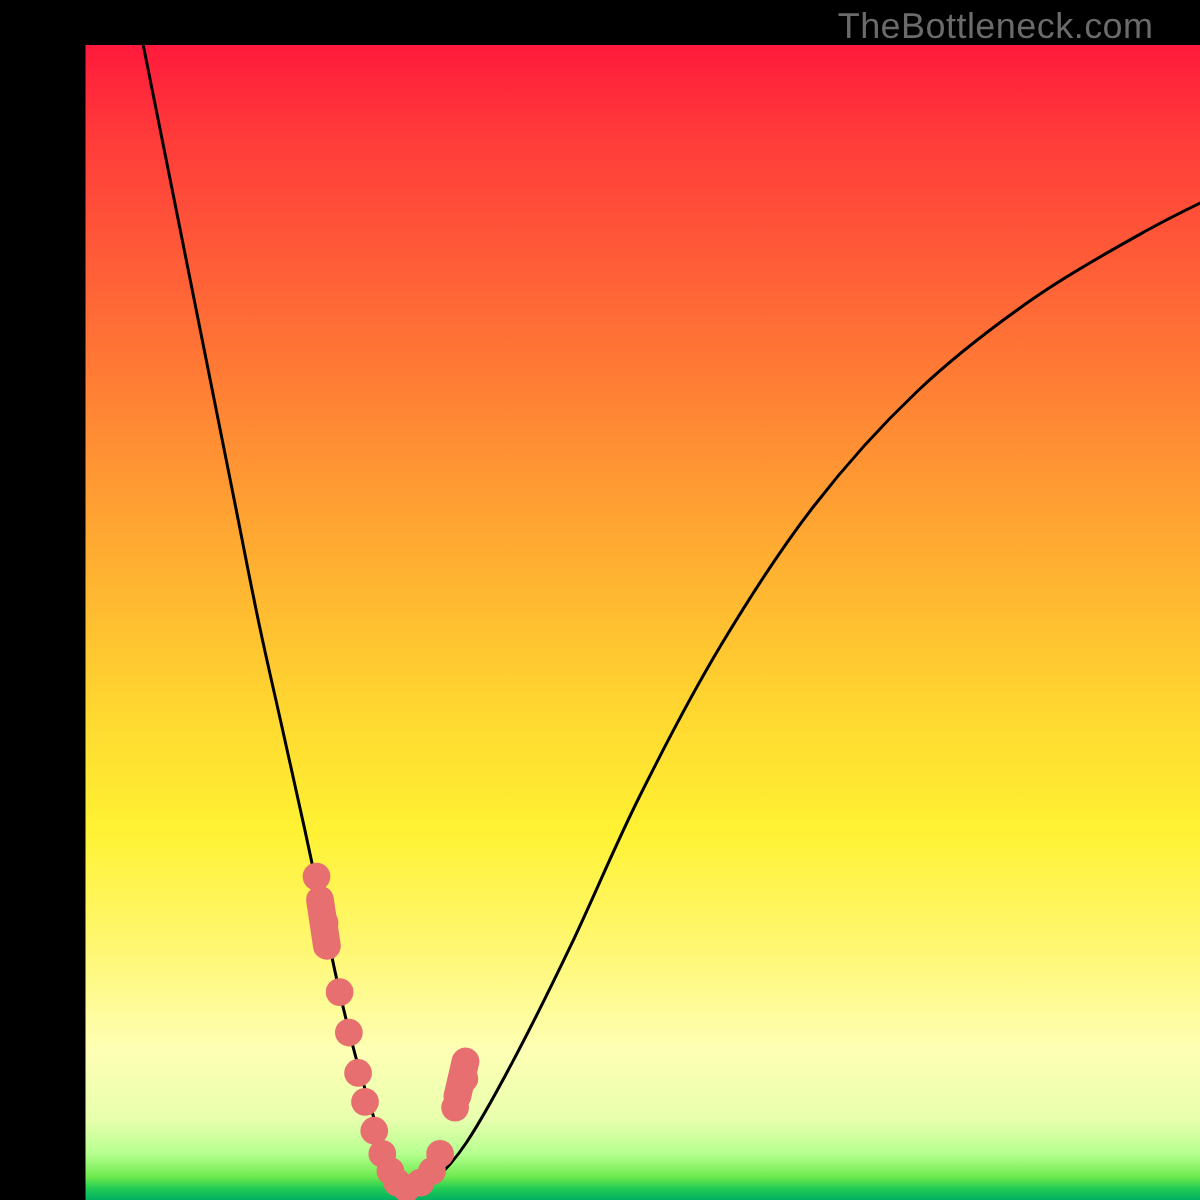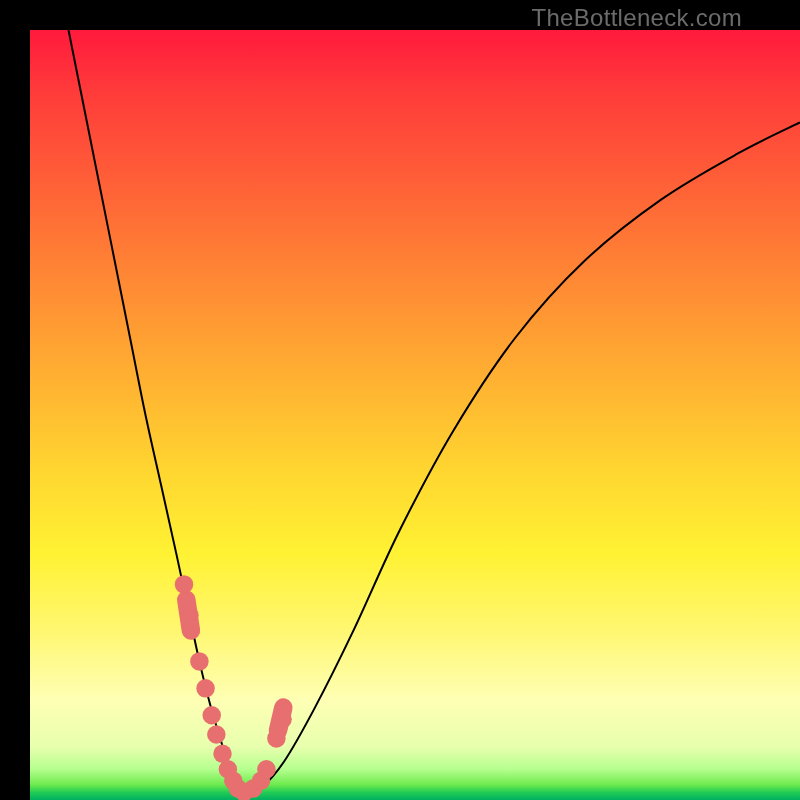--- a/index.html
+++ b/index.html
@@ -9,20 +9,21 @@
     height: 800px;
     overflow: hidden;
     background: #000;
     font-family: Arial, Helvetica, sans-serif;
   }
   .frame {
     position: relative;
     width: 750px;
     height: 800px;
     background: #000;
+    margin-left: 27px;
   }
   .plot-area {
     position: absolute;
     left: 30px;
     top: 30px;
     width: 770px;
     height: 770px;
     
     background: linear-gradient(
       to bottom,

